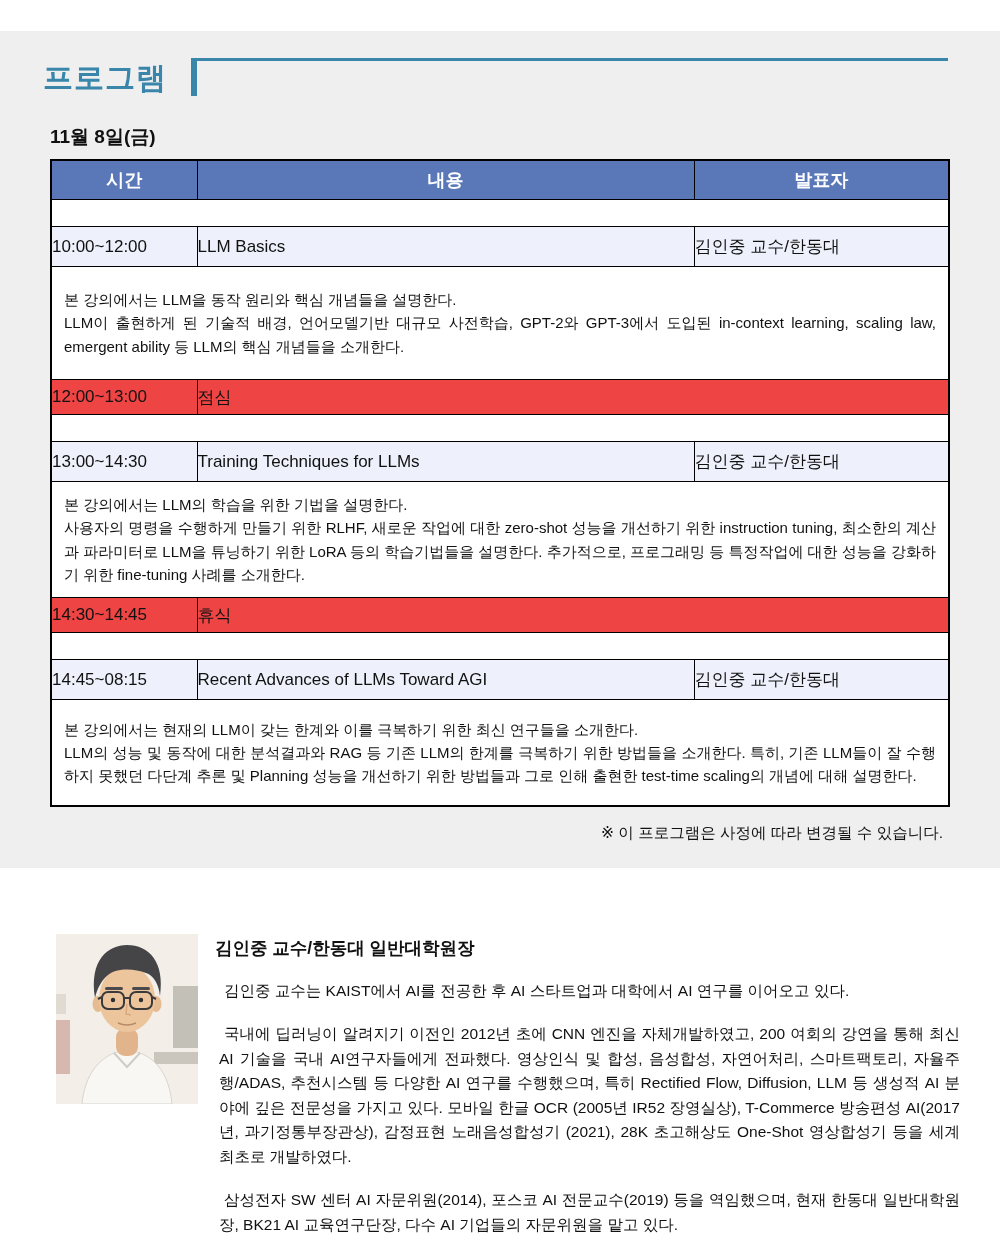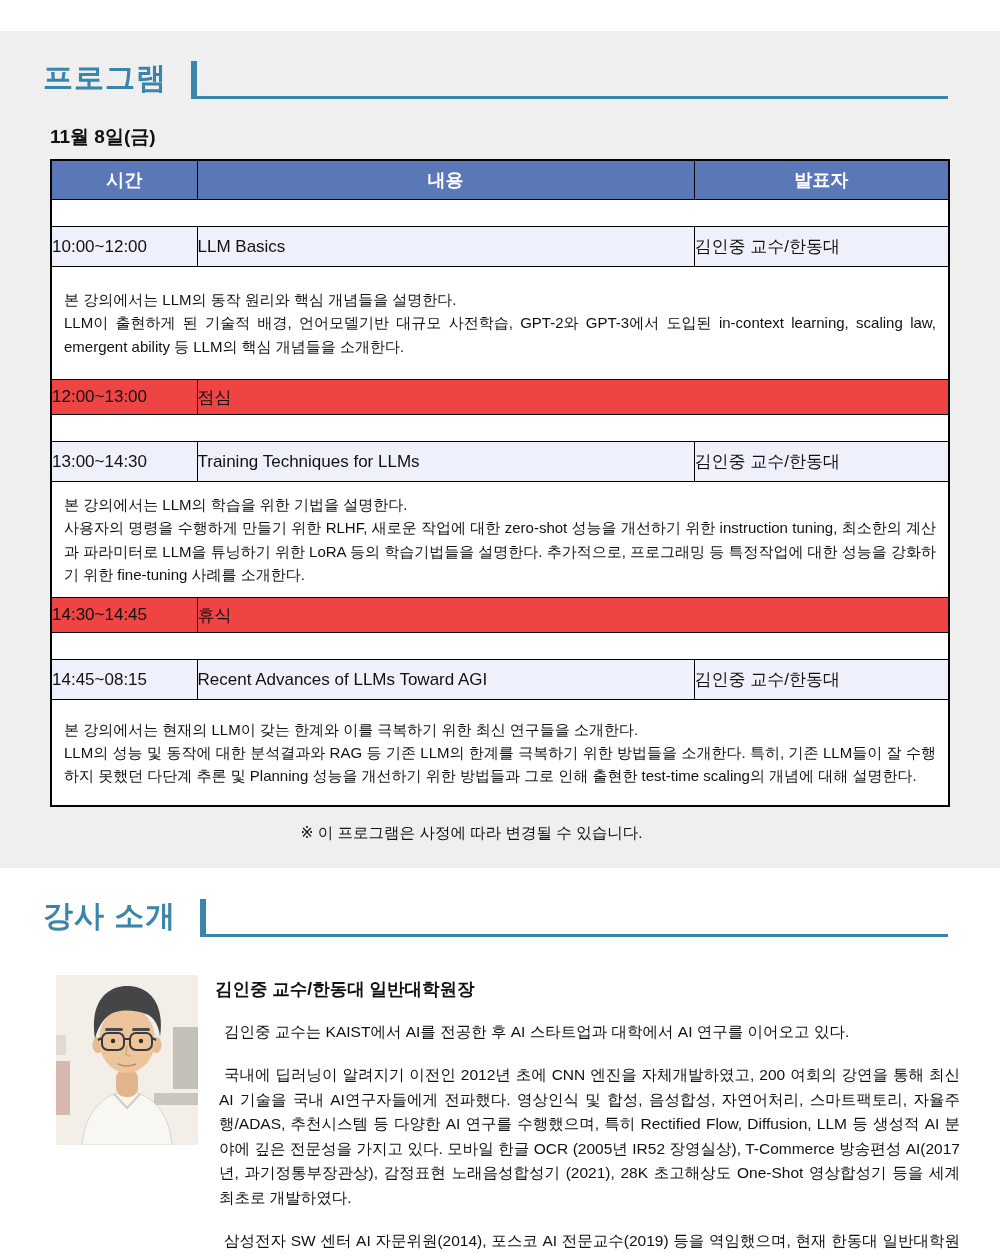--- a/index.html
+++ b/index.html
@@ -14,21 +14,21 @@
 
   
   .panel {
     background: #efefef;
     padding: 27px 0 24px 0;
   }
 
   
   .sec-head {
     display: flex;
-    align-items: flex-end;
+    align-items: flex-start;
     margin: 0 52px 0 43px;
   }
   .sec-title {
     margin: 0 24px 0 0;
     font-size: 30px;
     font-weight: bold;
     color: #3a86ab;
     letter-spacing: 1px;
     white-space: nowrap;
   }
@@ -89,21 +89,21 @@
     line-height: 1.55;
     color: #111;
   }
   tr.desc .wrapline { text-align: justify; }
   td.cell-d1 { height: 100px; }
   td.cell-d2 { height: 103px; }
   td.cell-d3 { height: 93px; }
 
   .note {
     margin: 16px 57px 0 0;
-    text-align: center;
+    text-align: right;
     font-size: 15.5px;
     color: #111;
   }
 
   
   .instructor { background: #ffffff; padding: 28px 0 20px 0; }
   .inst-body {
     display: flex;
     align-items: flex-start;
     margin: 38px 32px 0 56px;
@@ -166,21 +166,21 @@
           <td colspan="3"></td>
         </tr>
 
       <tr class="session">
         <td>10:00~12:00</td>
         <td>LLM Basics</td>
         <td>김인중 교수/한동대</td>
       </tr>
       <tr class="desc">
         <td colspan="3" class="cell-d1">
-          <div>본 강의에서는 LLM의 동작 원리와 핵심 개념들을 설명한다.</div>
+          <div>본 강의에서는 LLM을 동작 원리와 핵심 개념들을 설명한다.</div>
           <div class="wrapline">LLM이 출현하게 된 기술적 배경, 언어모델기반 대규모 사전학습, GPT-2와 GPT-3에서 도입된 in-context learning, scaling law, emergent ability 등 LLM의 핵심 개념들을 소개한다.</div>
         </td>
       </tr>
 
       <tr class="session plain">
         <td>12:00~13:00</td>
         <td colspan="2">점심</td>
       </tr>
       <tr class="spacer">
           <td colspan="3"></td>
@@ -218,25 +218,20 @@
         </td>
       </tr>
     </tbody>
   </table>
 
   <div class="note">※ 이 프로그램은 사정에 따라 변경될 수 있습니다.</div>
 </section>
 
 <section class="instructor">
 
-  <div class="sec-head">
-    <h2 class="sec-title">강사 소개</h2>
-    <span class="sec-tick"></span>
-    <span class="sec-rule"></span>
-  </div>
 
   <div class="inst-body">
 
     <div class="photo-frame">
       <svg viewBox="0 0 142 170" width="142" height="170" xmlns="http://www.w3.org/2000/svg">
         <rect width="142" height="170" fill="#f3efe8"></rect>
         <rect x="0" y="86" width="14" height="54" fill="#c08a80" opacity="0.55"></rect>
         <rect x="117" y="52" width="25" height="62" fill="#8a887f" opacity="0.45"></rect>
         <rect x="98" y="118" width="44" height="12" fill="#9a958a" opacity="0.45"></rect>
         <rect x="0" y="60" width="10" height="20" fill="#d8d2c6" opacity="0.7"></rect>

